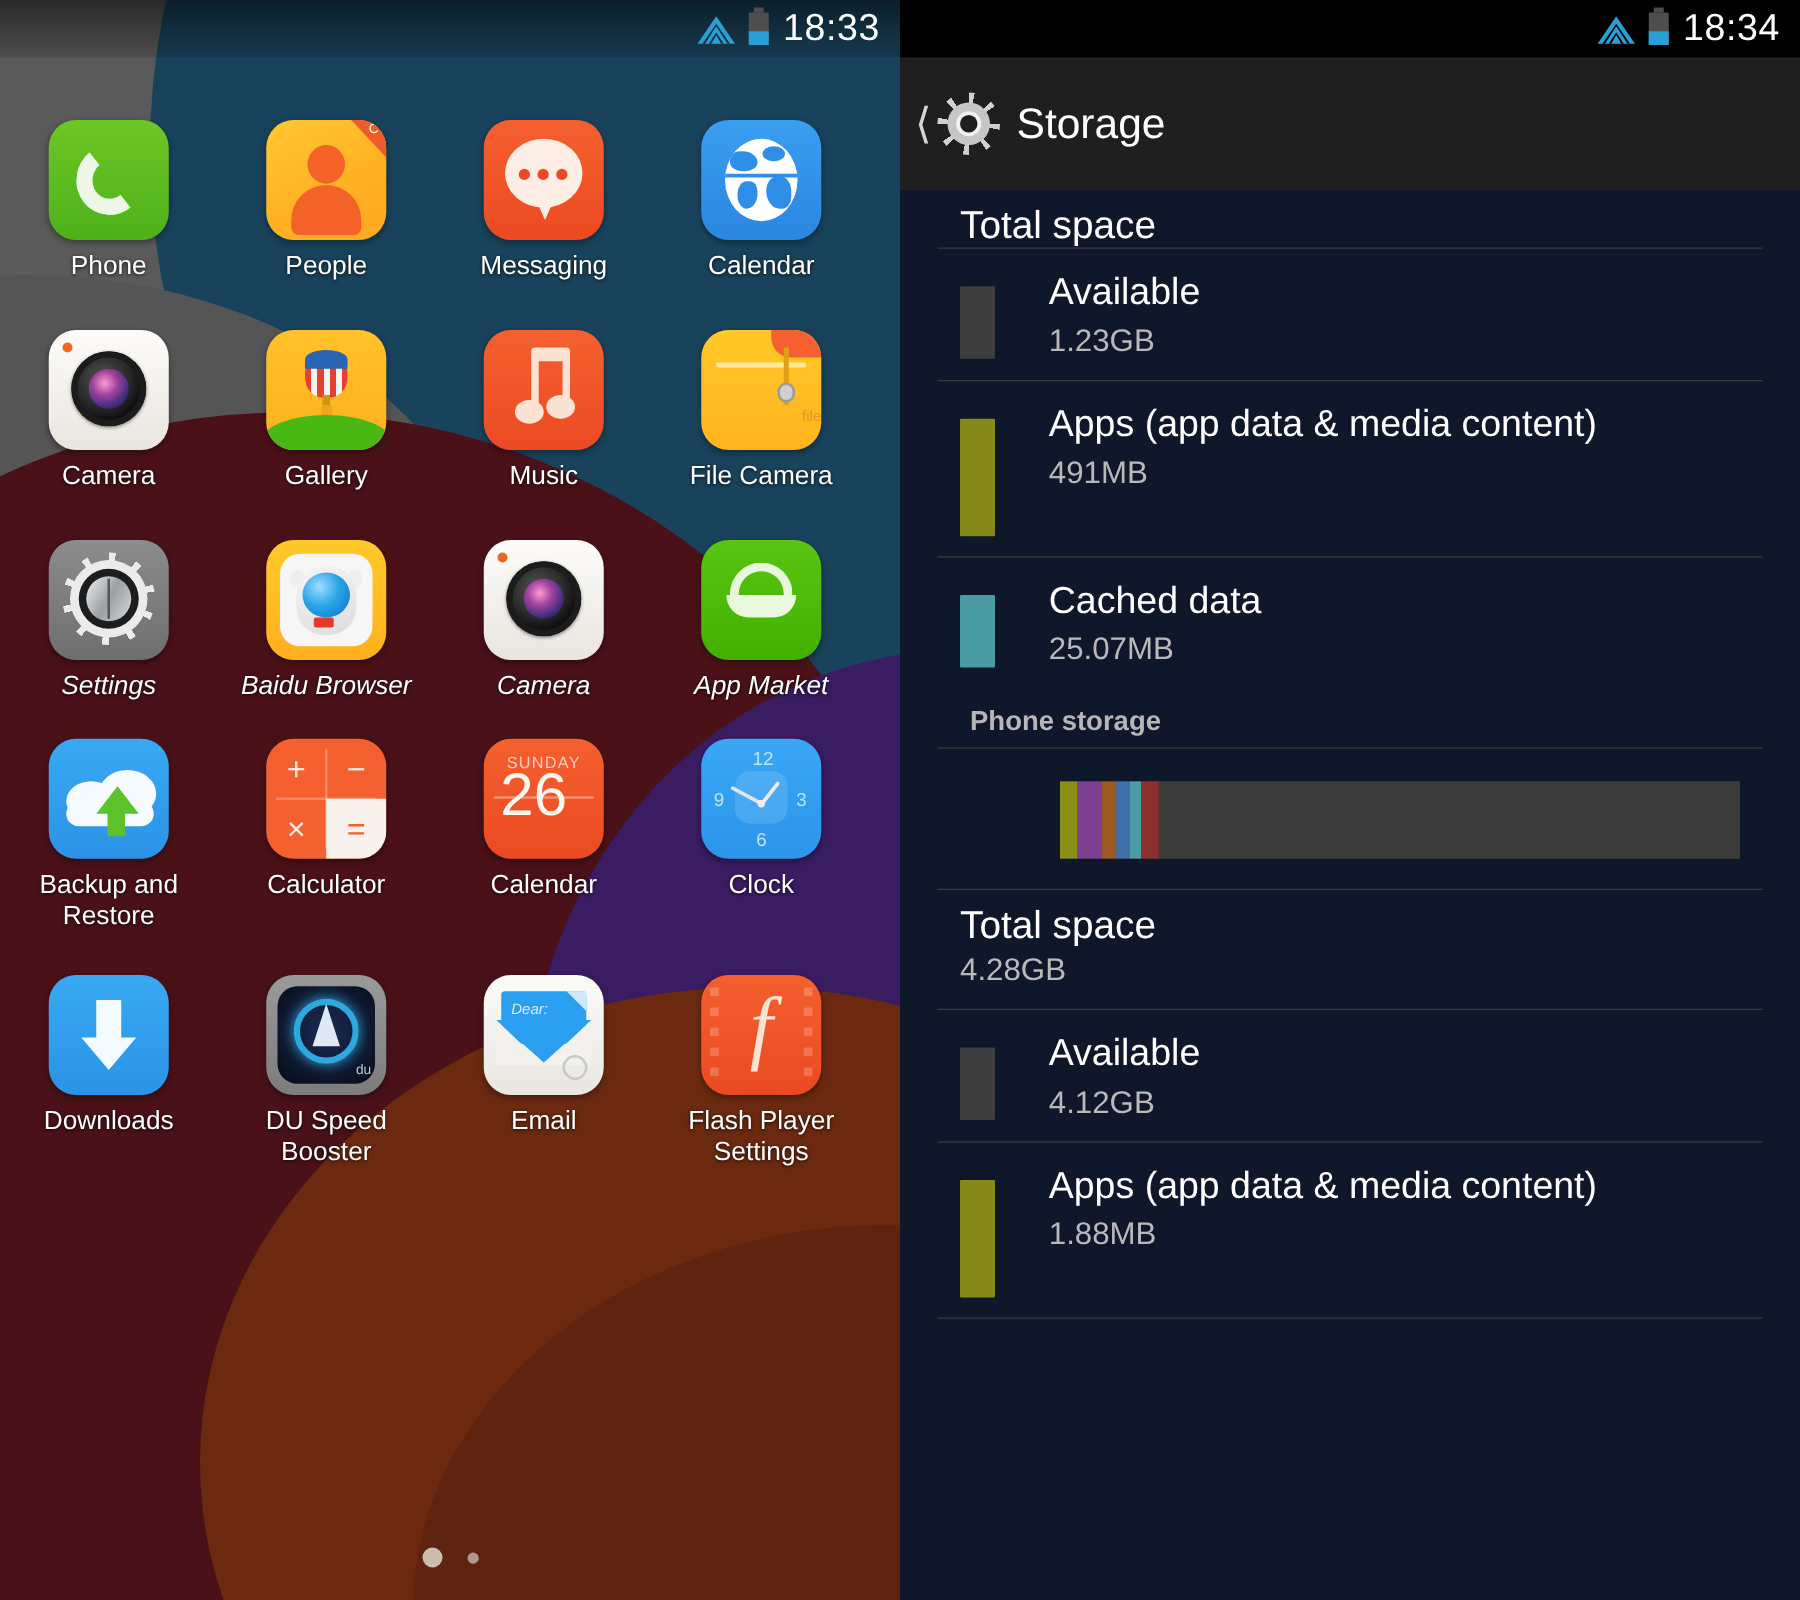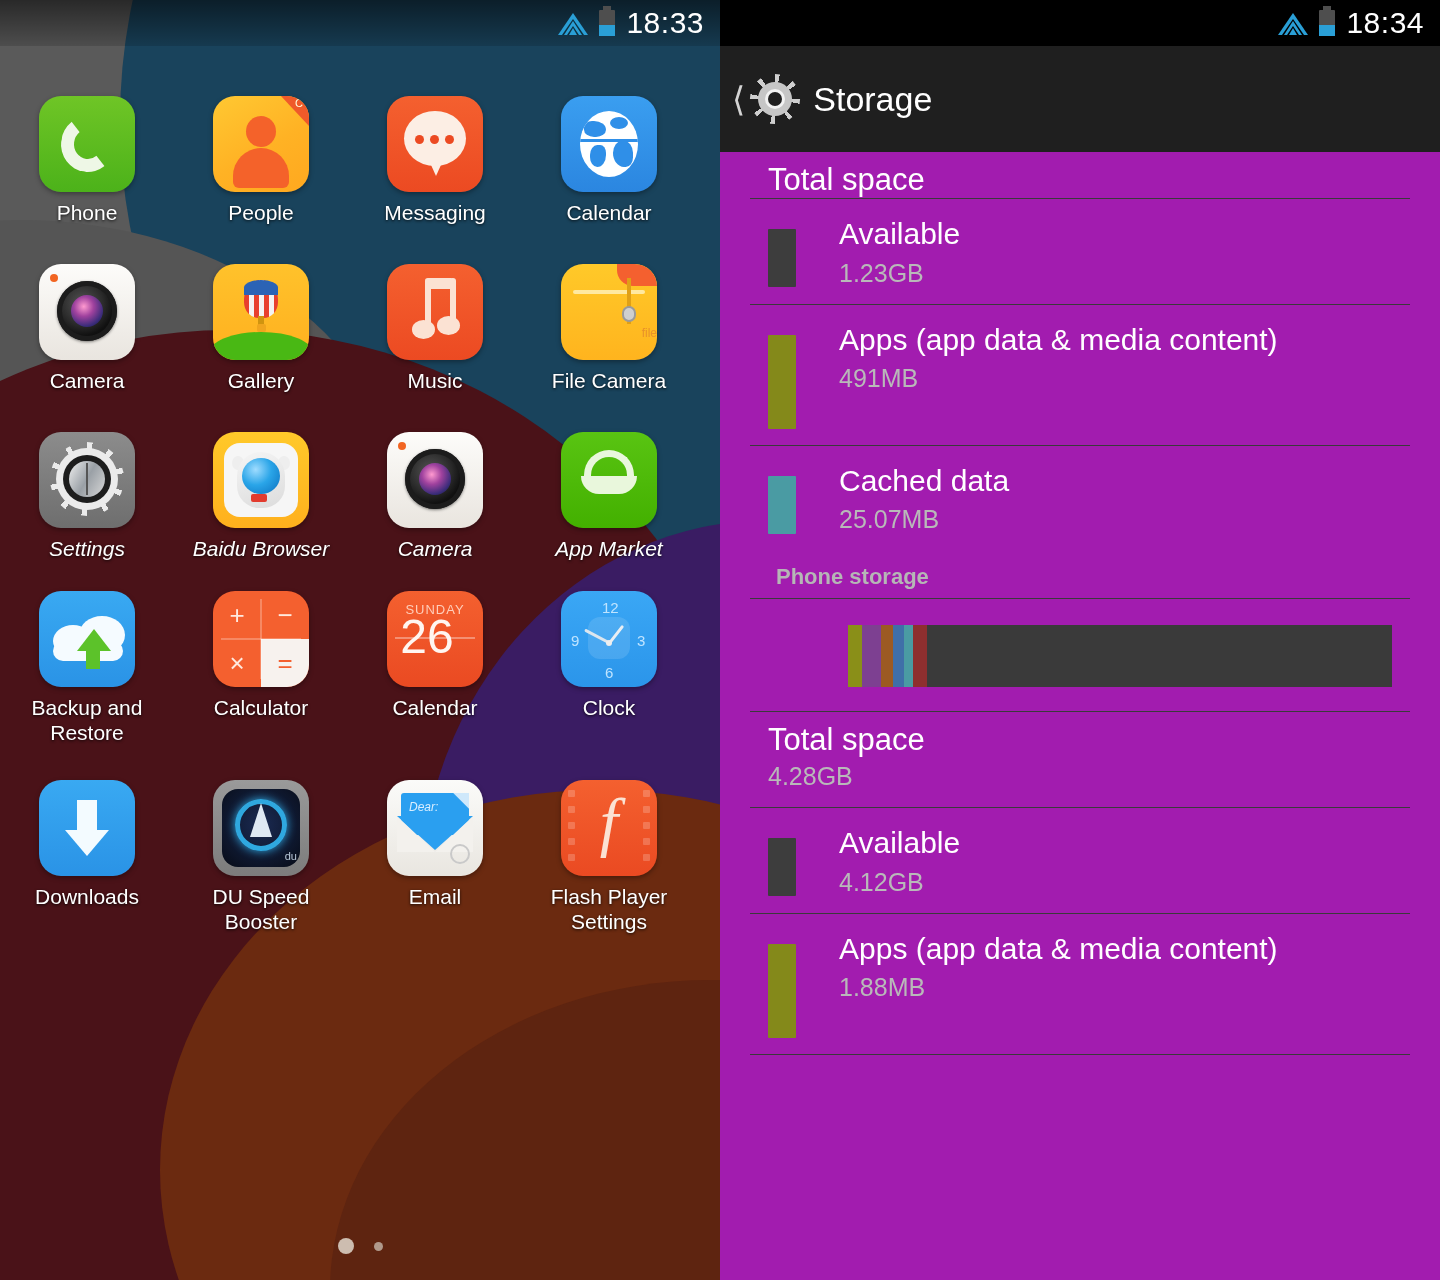--- a/index.html
+++ b/index.html
@@ -207,21 +207,21 @@
   .ic-flash .perfR{ position:absolute; right:7px; width:7px; height:7px; background:rgba(255,255,255,.2); border-radius:1px; }
   .ic-flash .f { position:absolute; left:0; right:0; top:9px; text-align:center; color:#fbe2d3;
       font-family:"Liberation Serif", serif; font-style:italic; font-size:66px; line-height:1; }
 
   .pagedots { position:absolute; left:0; bottom:26px; width:720px; display:flex; justify-content:center;
               align-items:center; gap:20px; z-index:35; }
   .pd1 { width:16px; height:16px; border-radius:50%; background:#cdbdb0; }
   .pd2 { width:9px;  height:9px;  border-radius:50%; background:#b0998b; }
 
   
-  .settings { position:relative; width:720px; height:1280px; background:#a21caf; overflow:hidden; }
+  .settings { position:relative; width:720px; height:1280px; background:#0f172a; overflow:hidden; }
   .st-status { height:46px; background:#000; display:flex; align-items:center; justify-content:flex-end;
                padding-right:16px; gap:11px; }
   .st-header { height:106px; background:#1f1f1f; display:flex; align-items:center; padding-left:12px; gap:6px; }
   .chev { color:#d4d4d4; font-size:34px; line-height:1; margin-right:-2px; }
   .gear-ico { width:52px; height:52px; position:relative; }
   .gear-ico .tooth { position:absolute; left:7px; top:7px; width:38px; height:38px; border-radius:50%;
       background:conic-gradient(#cfcfcf 0 11deg, transparent 11deg 45deg, #cfcfcf 45deg 56deg, transparent 56deg 90deg,
       #cfcfcf 90deg 101deg, transparent 101deg 135deg, #cfcfcf 135deg 146deg, transparent 146deg 180deg,
       #cfcfcf 180deg 191deg, transparent 191deg 225deg, #cfcfcf 225deg 236deg, transparent 236deg 270deg,
       #cfcfcf 270deg 281deg, transparent 281deg 315deg, #cfcfcf 315deg 326deg, transparent 326deg 360deg);

